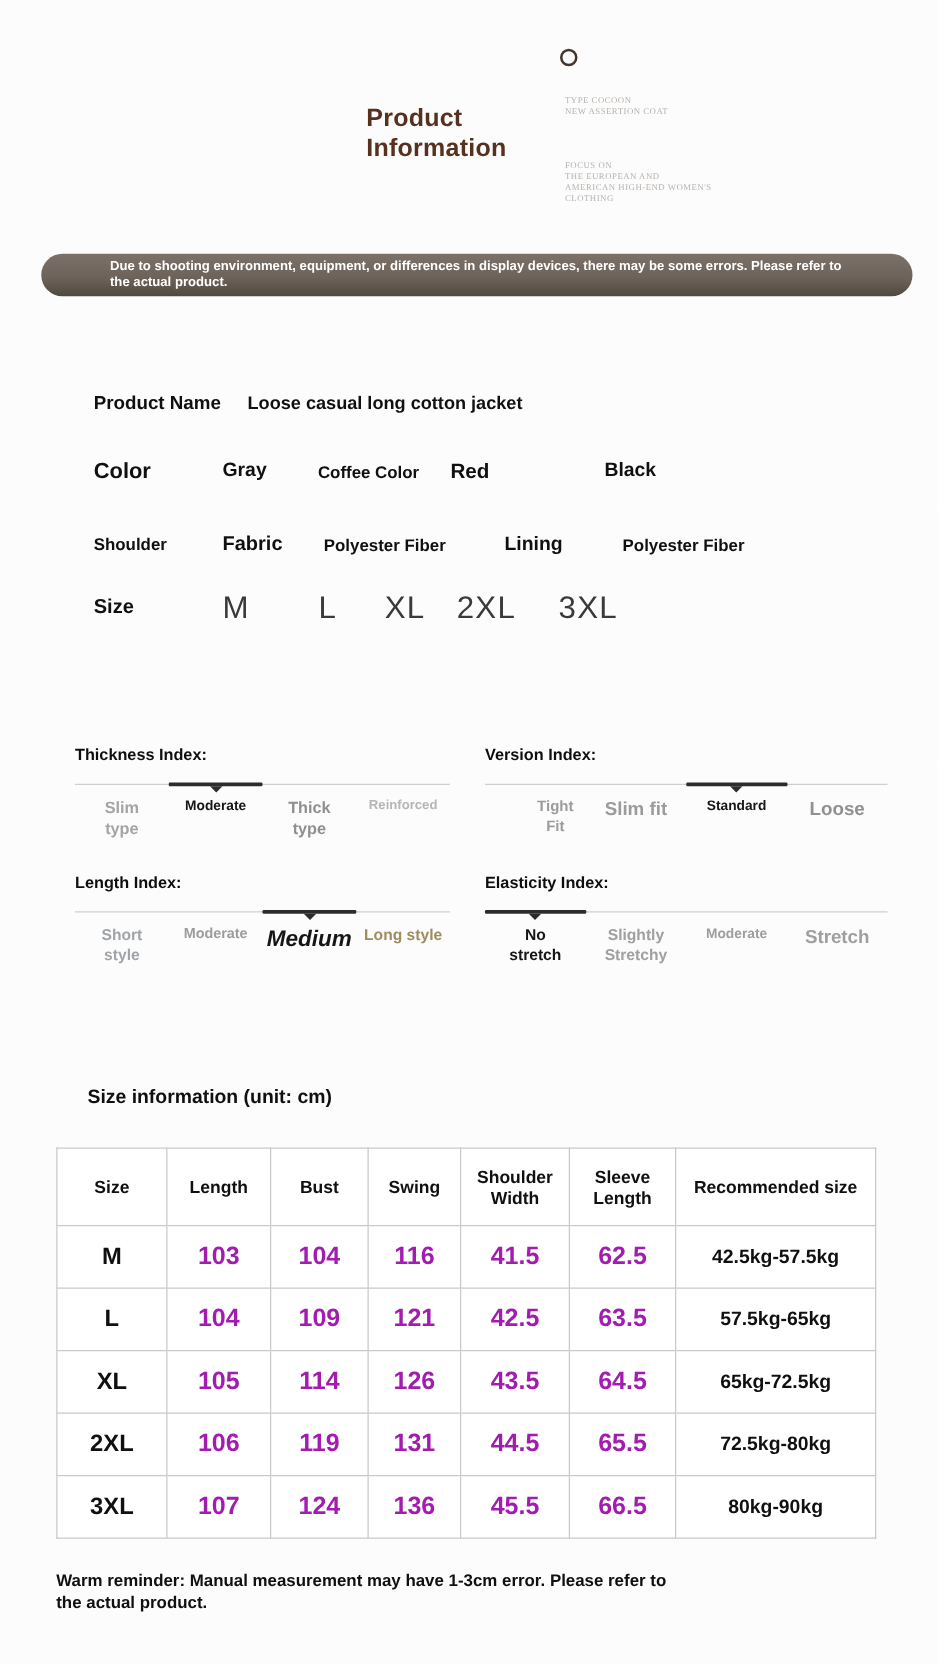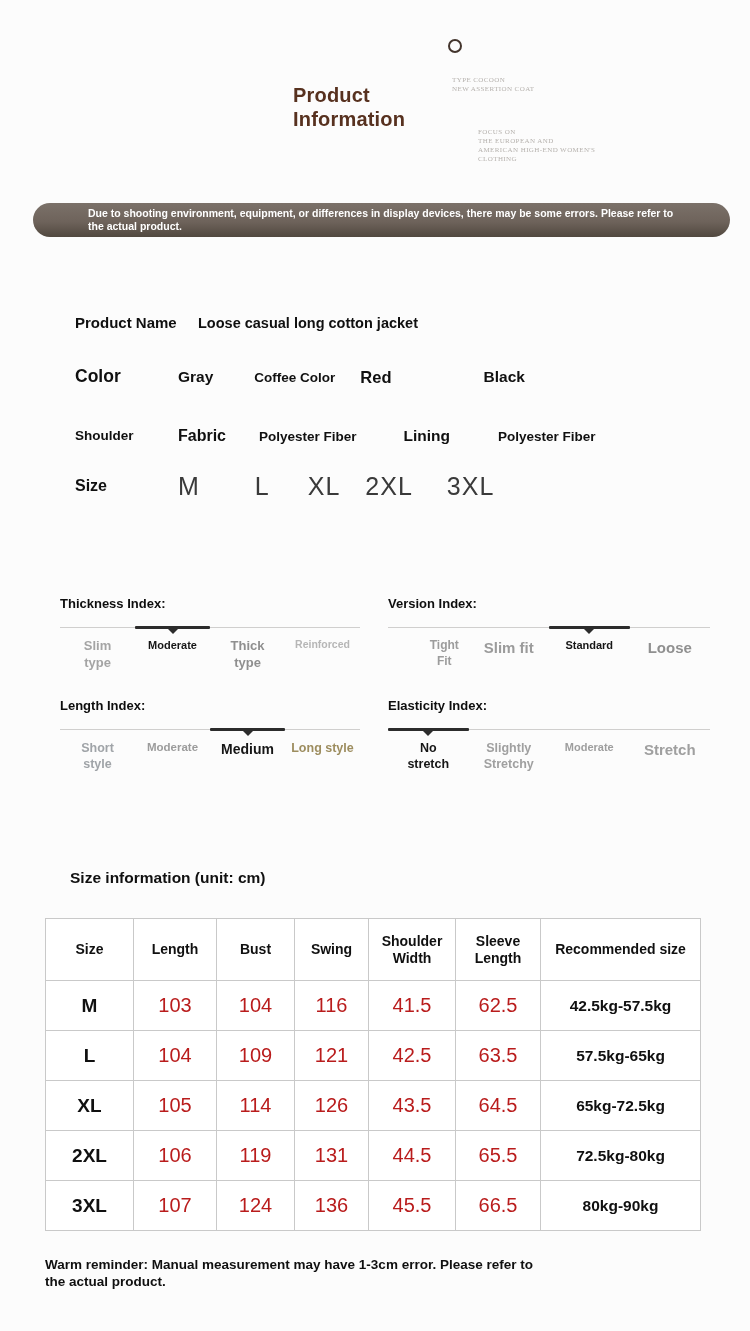--- a/index.html
+++ b/index.html
@@ -7,21 +7,21 @@
           font-family:"Liberation Sans", sans-serif; overflow:hidden; }
 
   
   .hdr-title { position:absolute; left:293px; top:83px; font-size:20px; line-height:24px;
                font-weight:bold; color:#57311f; letter-spacing:0.2px; }
   .circle-icon { position:absolute; left:448px; top:39px; width:10px; height:10px;
                  border:2px solid #43352d; border-radius:50%; }
   .tagline { position:absolute; left:452px; font-family:"Liberation Serif", serif;
              font-size:7px; line-height:9px; color:#b6b2ae; letter-spacing:0.4px; }
   .tagline.top { top:76px; }
-  .tagline.bottom { top:128px;margin-left:26px; }
+  .tagline.bottom { top:128px; }
 
   
   .banner { position:absolute; left:33px; top:203px; width:697px; height:34px;
             border-radius:17px; box-sizing:border-box; padding:4px 48px 0 55px;
             background:linear-gradient(180deg,#7b7169 0%, #6e635b 55%, #51483f 100%);
             color:#ffffff; font-size:10.5px; font-weight:bold; line-height:13px; }
 
   
   .p-row { position:absolute; left:75px; display:flex; align-items:center; }
   .p-label { width:103px; font-weight:bold; color:#101010; line-height:1.25; flex:0 0 103px; }
@@ -46,21 +46,21 @@
   .size-title { position:absolute; left:70px; top:869px; font-size:15.5px;
                 font-weight:bold; color:#101010; }
   table.size { position:absolute; left:45px; top:918px; border-collapse:collapse;
                background:#ffffff; table-layout:fixed; }
   table.size th, table.size td { border:1px solid #c9c9c9; text-align:center;
                vertical-align:middle; padding:0; }
   table.size thead th { height:61px; font-size:14px; font-weight:bold;
                color:#101010; line-height:17px; }
   table.size tbody tr { height:50px; }
   td.c0 { font-weight:bold; font-size:19px; color:#101010; }
-  td.num { font-size:20px; font-weight:normal; color:#b91c1c; }
+  td.num { font-size:20px; font-weight:bold; color:#a21caf; }
   td.c6 { font-weight:bold; font-size:15.5px; color:#101010; }
 
   
   .footer { position:absolute; left:45px; top:1256px; width:505px; font-size:13.5px;
             font-weight:bold; line-height:17px; color:#101010; }
 </style>
 </head>
 <body>
 
 <div class="page">
@@ -148,21 +148,21 @@
         </div>
       </div>
       <div class="idx" style="left: 60px; top: 698px; width: 300px;">
         <div class="idx-title">Length Index:</div>
         <div class="idx-track">
           <div class="idx-sel" style="left: 50%; width: 25%;"></div>
         </div>
         <div class="idx-opts">
           <div class="idx-opt" style="font-size: 12.5px; color: rgb(160, 164, 168);"><span style="max-width: 48px;">Short style</span></div>
           <div class="idx-opt" style="font-size: 11.5px; color: rgb(156, 156, 156);"><span>Moderate</span></div>
-          <div class="idx-opt" style="font-size: 14px; color: rgb(22, 22, 22);"><span>Medium</span></div>
+          <div class="idx-opt" style="font-size: 18px; color: rgb(22, 22, 22); font-style: italic;"><span>Medium</span></div>
           <div class="idx-opt" style="font-size: 12.5px; color: rgb(157, 141, 95);"><span style="max-width: 95px;">Long style</span></div>
         </div>
       </div>
       <div class="idx" style="left: 388px; top: 698px; width: 322px;">
         <div class="idx-title">Elasticity Index:</div>
         <div class="idx-track">
           <div class="idx-sel" style="left: 0%; width: 25%;"></div>
         </div>
         <div class="idx-opts">
           <div class="idx-opt" style="font-size: 12.5px; color: rgb(22, 22, 22);"><span style="max-width: 55px;">No stretch</span></div>

